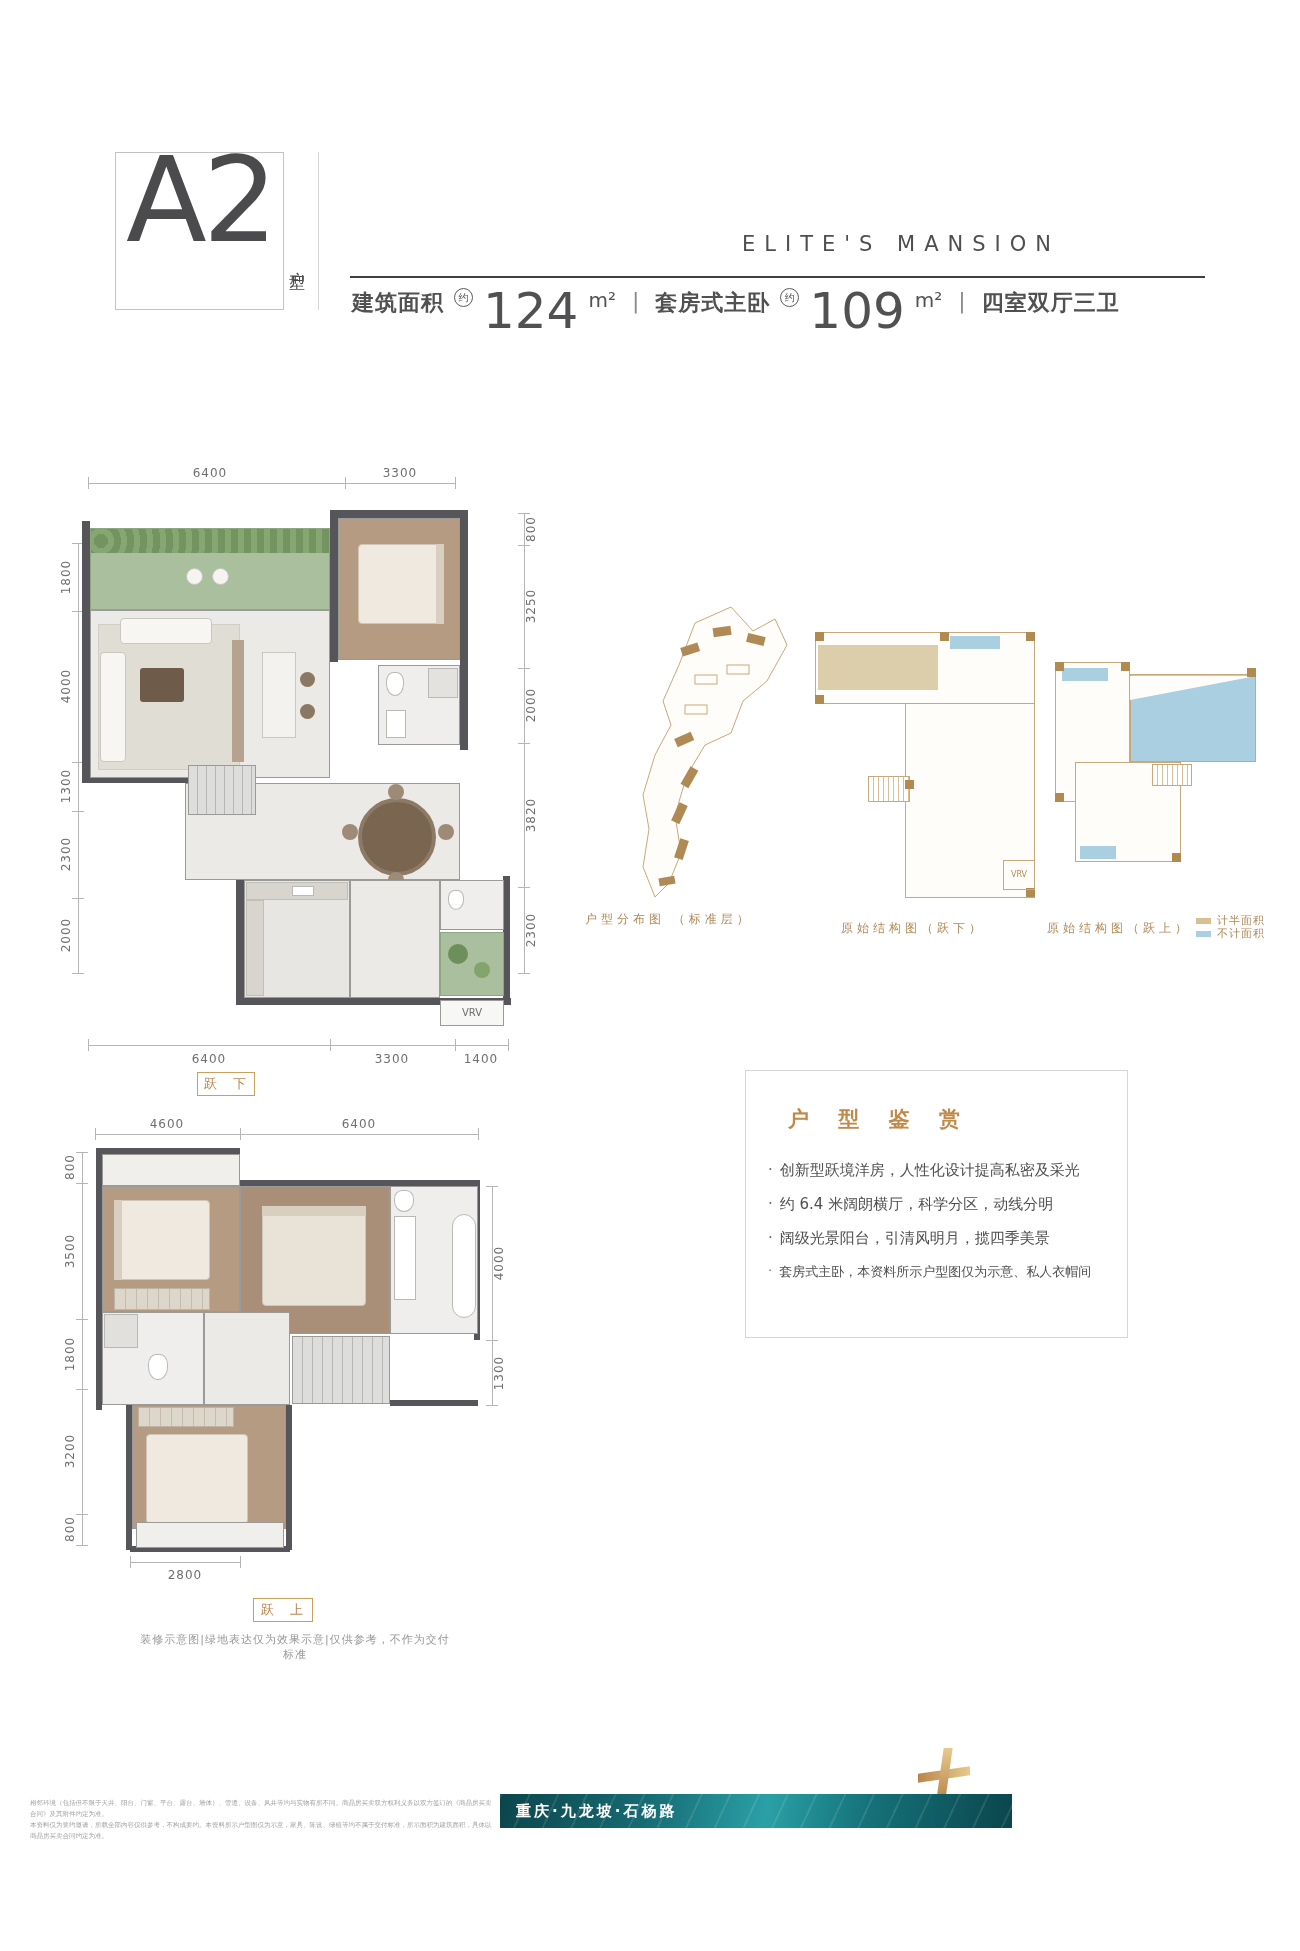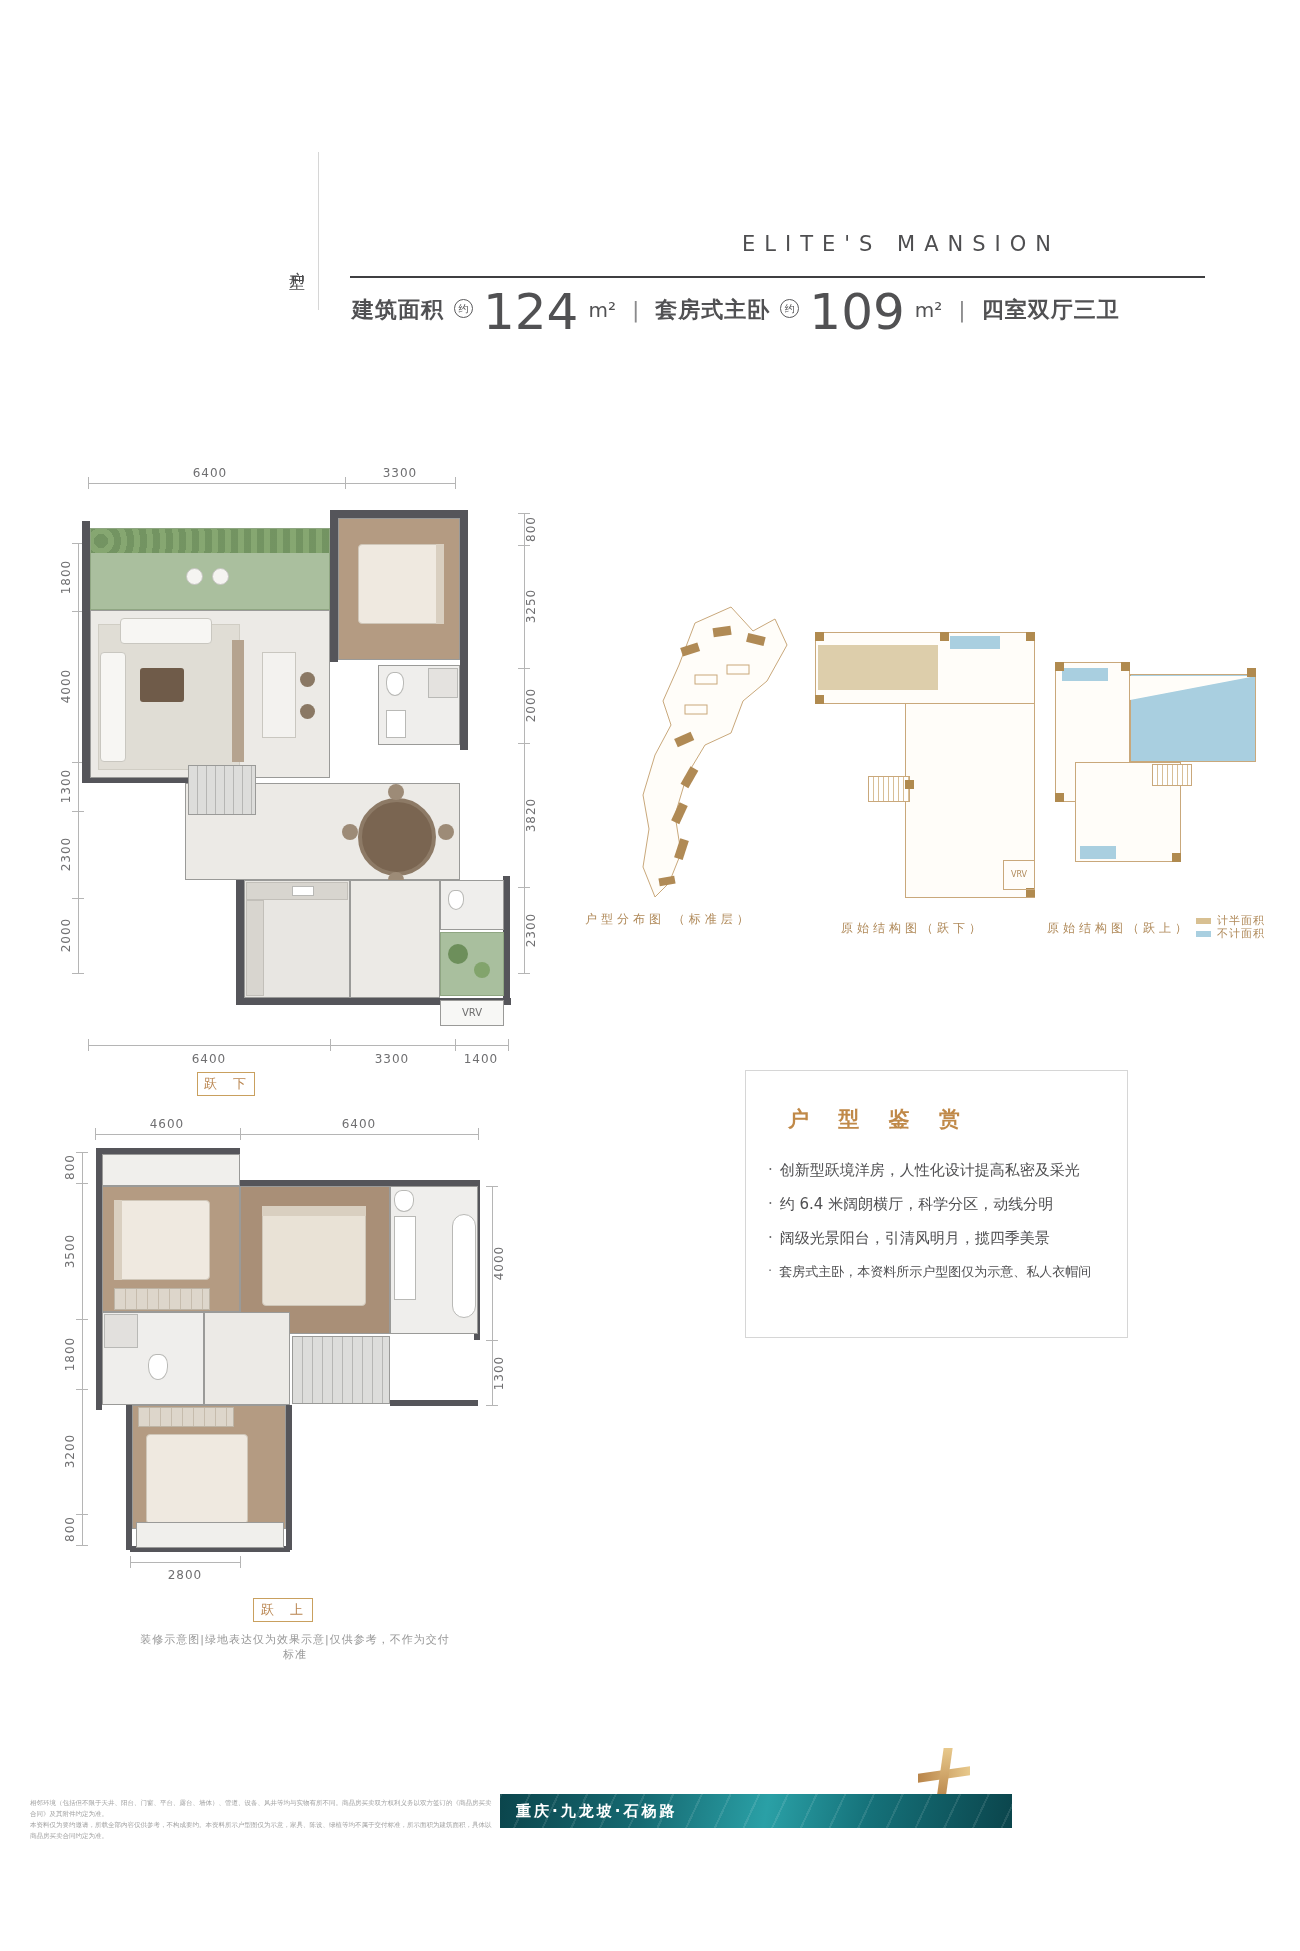--- a/index.html
+++ b/index.html
@@ -7,21 +7,21 @@
         font-family:"DejaVu Sans","Liberation Sans",sans-serif;color:#4a4a4c;}
   .abs{position:absolute;}
   
   .a2box{position:absolute;left:115px;top:152px;width:167px;height:156px;border:1px solid #c3c3c3;}
   .a2txt{position:absolute;left:10px;top:-22px;font-size:118px;font-weight:500;color:#4b4b4d;letter-spacing:-4px;}
   .htype{position:absolute;left:289px;top:258px;width:18px;font-size:16px;line-height:20px;color:#4b4b4d;writing-mode:vertical-rl;letter-spacing:4px;}
   .vsep{position:absolute;left:318px;top:152px;width:1px;height:158px;background:#d6d6d6;}
   .titlecn{position:absolute;left:350px;top:214px;font-size:40px;font-weight:600;color:#474749;letter-spacing:52px;white-space:nowrap;}
   .titleen{position:absolute;left:742px;top:232px;font-size:21px;font-weight:500;color:#4e4e50;letter-spacing:9px;white-space:nowrap;}
   .hrule{position:absolute;left:350px;top:276px;width:855px;height:2px;background:#3f3f41;}
-  .arealine{position:absolute;left:352px;top:288px;height:48px;display:flex;align-items:center;gap:10px;color:#515153;}
+  .arealine{position:absolute;left:352px;top:288px;height:48px;display:flex;align-items:flex-start;gap:10px;color:#515153;}
   .alabel{font-size:22px;font-weight:600;padding-bottom:4px;letter-spacing:1px;}
   .approx{width:17px;height:17px;border:1px solid #5a5a5c;border-radius:50%;font-size:10px;line-height:17px;text-align:center;margin-bottom:7px;}
   .bignum{font-size:50px;font-weight:500;line-height:46px;letter-spacing:0;}
   .unit{font-size:20px;font-weight:500;padding-bottom:4px;}
   .adiv{font-size:22px;color:#8a8a8c;padding:0 6px 6px;}
   
   .dim{position:absolute;font-size:12px;color:#6f6f71;letter-spacing:1px;white-space:nowrap;}
   .dimc{text-align:center;}
   .dimv{width:46px;text-align:center;transform:rotate(-90deg);transform-origin:center;}
   .dimline{position:absolute;background:#b5b5b5;}
@@ -62,20 +62,23 @@
   .loc{position:relative;z-index:2;color:#fff;font-size:15px;font-weight:600;letter-spacing:3px;line-height:34px;padding-left:16px;}
   .logo{position:absolute;left:918px;top:1748px;width:52px;height:52px;}
   .lg1{position:absolute;left:0;top:22px;width:52px;height:9px;background:linear-gradient(90deg,#b9854a,#e8c98c);transform:skewY(-8deg);}
   .lg2{position:absolute;left:22px;top:0;width:9px;height:52px;background:linear-gradient(180deg,#e8c98c,#b9854a);transform:skewX(-8deg);}
 </style>
 </head>
 <body>
 
 <div class="page">
 
+  <div class="a2box">
+    <div class="a2txt">A2</div>
+  </div>
   <div class="htype">户型</div>
   <div class="vsep"></div>
   <div class="titleen">ELITE'S MANSION</div>
   <div class="hrule"></div>
 
   <div class="arealine">
     <span class="alabel">建筑面积</span>
     <span class="approx">约</span>
     <span class="bignum">124</span>
     <span class="unit">m²</span>

